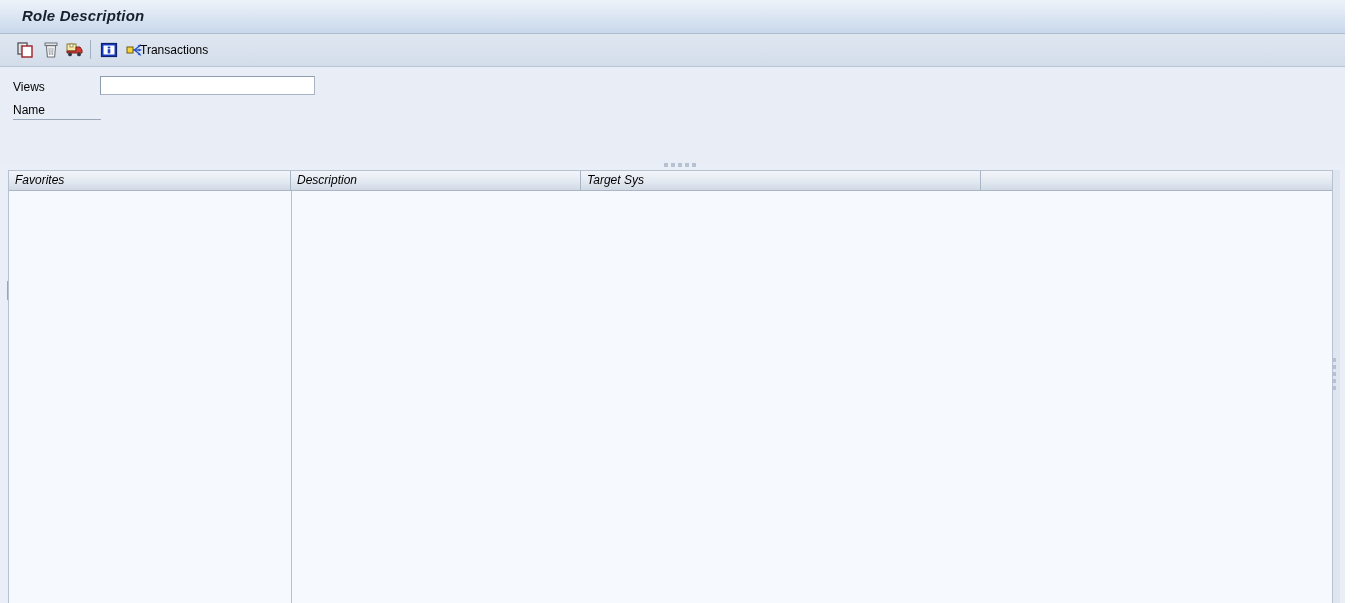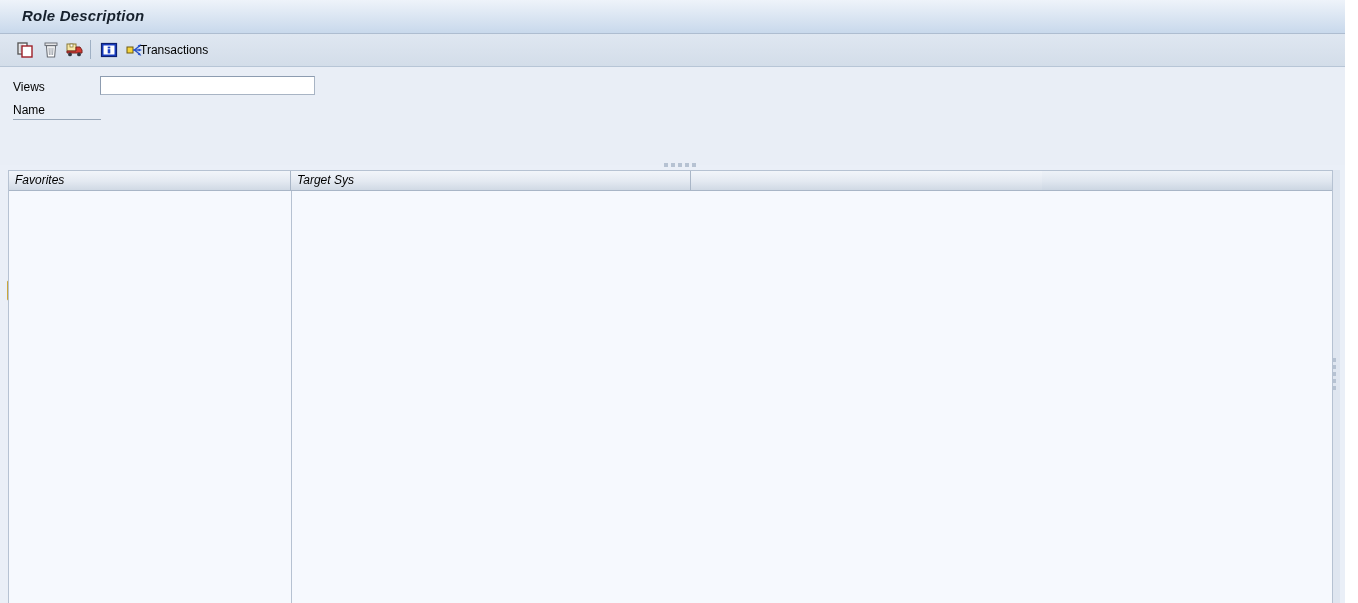--- a/index.html
+++ b/index.html
@@ -503,20 +503,21 @@
     <i></i>
     <i></i>
     <i></i>
     <i></i>
     <i></i>
   </div>
 
   <div class="tablewrap">
     <div class="thead">
       <div class="th" style="width:282px;">Favorites</div>
+      <div class="th" style="width:290px;">Description</div>
       <div class="th" style="width:400px;">Target Sys</div>
       <div class="th" style="width:351px; border-right:none;"></div>
     </div>
     <div class="tbody">
       <div class="col-divider" style="left:282px;"></div>
     </div>
   </div>
 
 </div>
 

